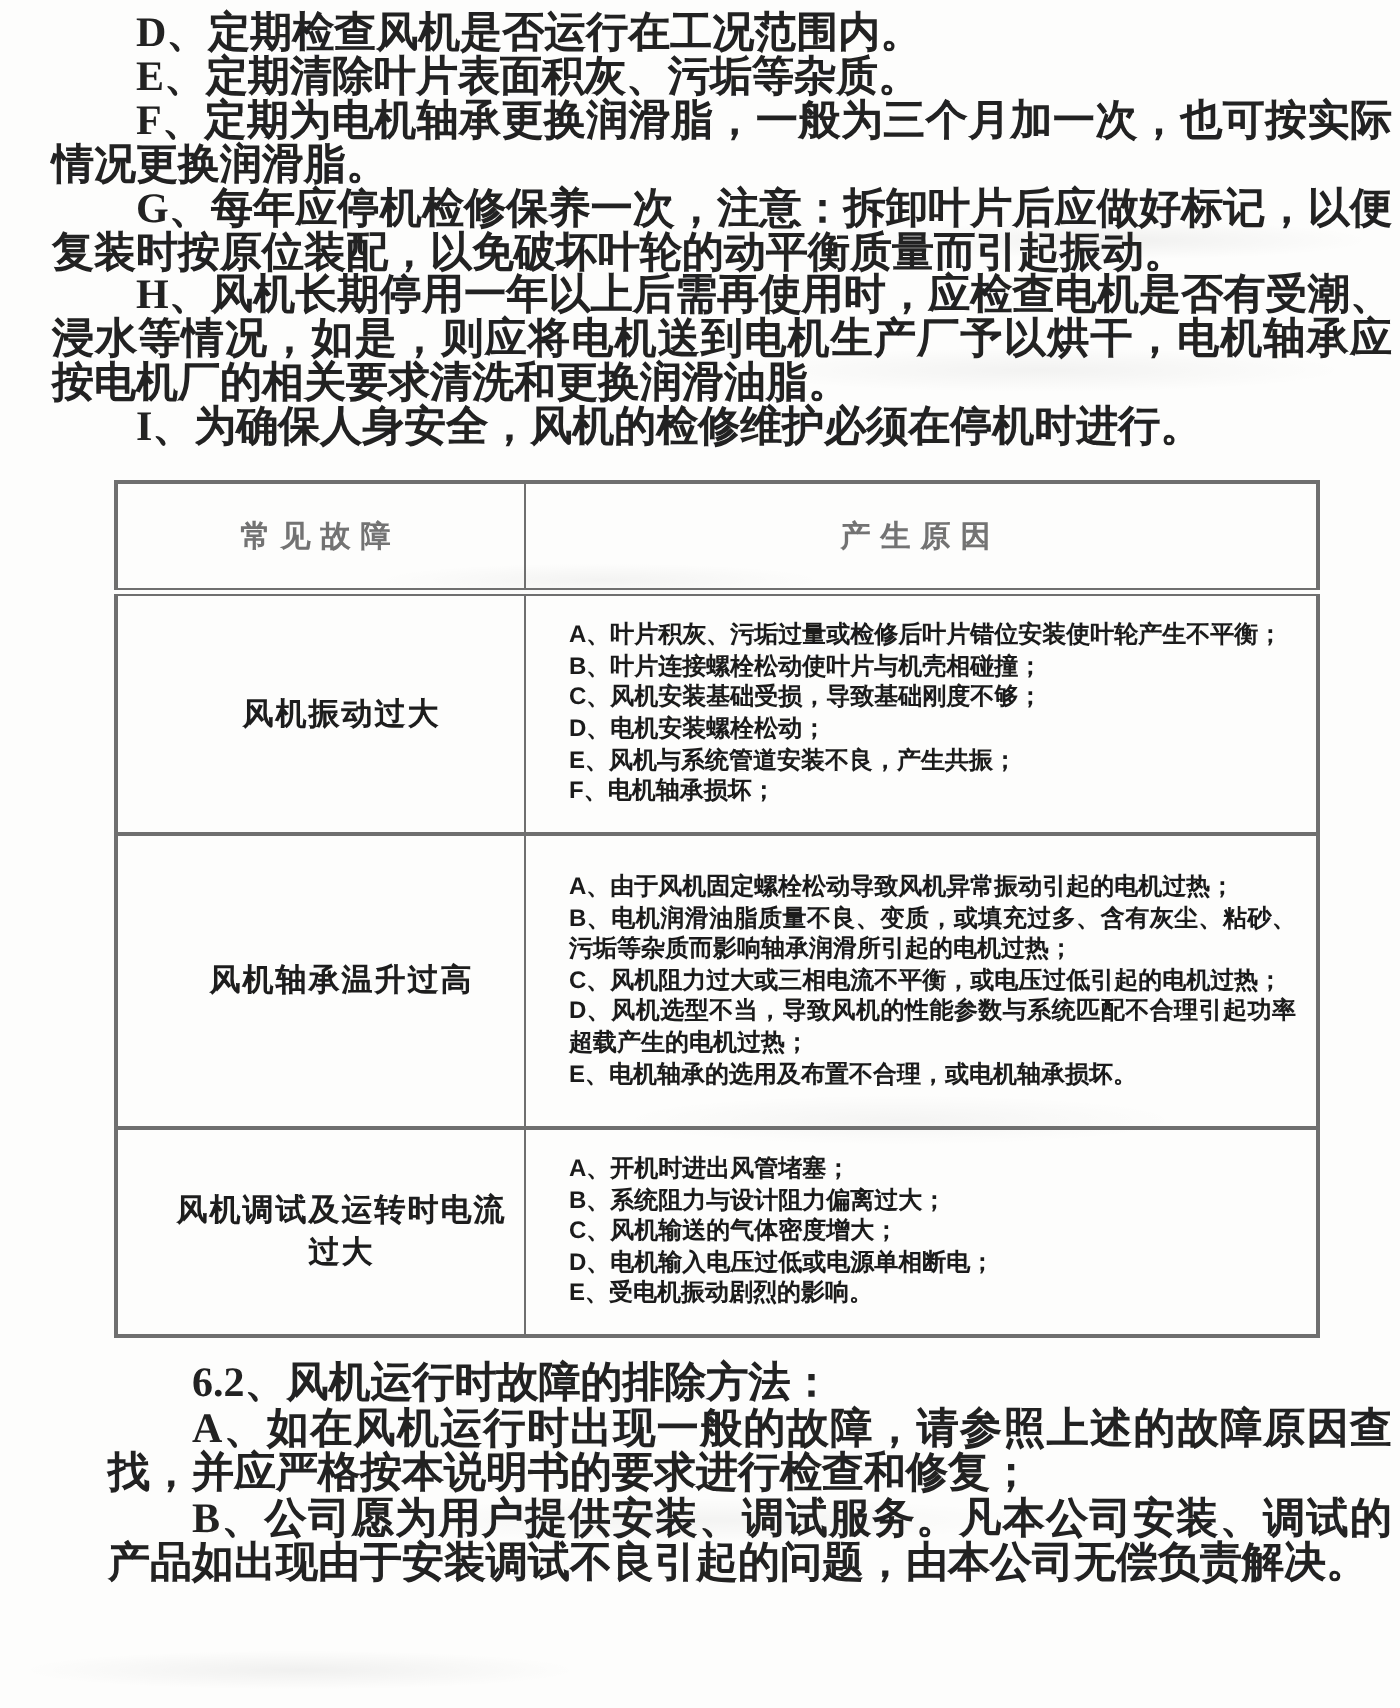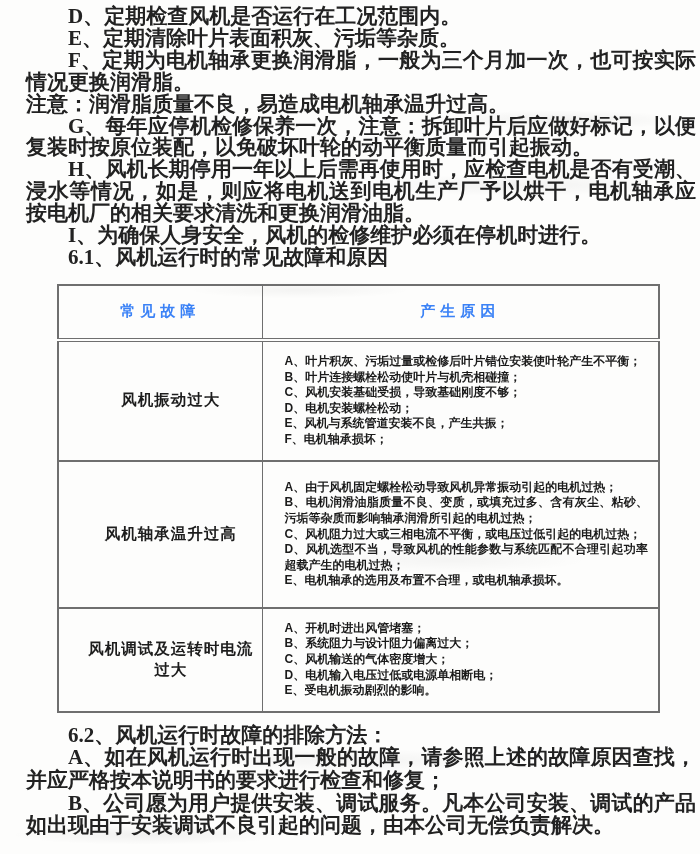--- a/index.html
+++ b/index.html
@@ -32,56 +32,54 @@
   .fault-table {
     border-collapse: collapse; table-layout: fixed;
     width: 603px; margin: 15px 0 0 31px;
     border: 2px solid #6f6f6f;
     background: transparent;
   }
   .fault-table th, .fault-table td { border: 1px solid #6f6f6f; }
   .fault-table thead th {
     height: 50px; text-align: center; vertical-align: middle;
     font-family: "Liberation Sans", "DejaVu Sans", sans-serif;
-    font-size: 15px; font-weight: 700; letter-spacing: 5px; color: #3b82f6;
+    font-size: 15px; font-weight: 700; letter-spacing: 5px; color: #737373;
     border-bottom: 4px double #6f6f6f;
   }
   .fault-table tbody td { border-top: 2px solid #6f6f6f; padding-left: 22px; }
   .col-fault { width: 204px; }
   td.fault-cell {
     text-align: center; vertical-align: middle;
     font-family: Liberation Mono, monospace;
     font-size: 15.5px; font-weight: 700; letter-spacing: 1px; color: #1d1d1d;
   }
   td.causes-cell { padding: 8px 10px; vertical-align: middle; }
   .cause {
     font-family: "Liberation Sans", "DejaVu Sans", sans-serif;
     font-size: 12px; line-height: 15.6px; font-weight: 600;
     color: #1b1b1b; text-align: justify;
   }
   .h-row1 td { height: 102px; }
   .h-row2 td { height: 129px; }
   .h-row3 td { height: 86px; }
 
   .sec62 { margin-top: 11px; }
-  .sec62 .para { line-height: 22.6px; }
+  .sec62 .para { line-height: 22.6px; margin-left: 28px; }
 </style>
 </head>
 <body>
 
 <div class="page">
 
   <p class="para indent">D、定期检查风机是否运行在工况范围内。</p>
   <p class="para indent">E、定期清除叶片表面积灰、污垢等杂质。</p>
   <p class="para indent">F、定期为电机轴承更换润滑脂，一般为三个月加一次，也可按实际情况更换润滑脂。</p>
-  <p class="para">注意：润滑脂质量不良，易造成电机轴承温升过高。</p>
   <p class="para indent">G、每年应停机检修保养一次，注意：拆卸叶片后应做好标记，以便复装时按原位装配，以免破坏叶轮的动平衡质量而引起振动。</p>
   <p class="para indent">H、风机长期停用一年以上后需再使用时，应检查电机是否有受潮、浸水等情况，如是，则应将电机送到电机生产厂予以烘干，电机轴承应按电机厂的相关要求清洗和更换润滑油脂。</p>
   <p class="para indent">I、为确保人身安全，风机的检修维护必须在停机时进行。</p>
-  <p class="para indent">6.1、风机运行时的常见故障和原因</p>
 
   <table class="fault-table">
     <colgroup>
         <col class="col-fault">
         <col>
       </colgroup>
     <thead>
       <tr>
         <th>常见故障</th>
         <th>产生原因</th>

